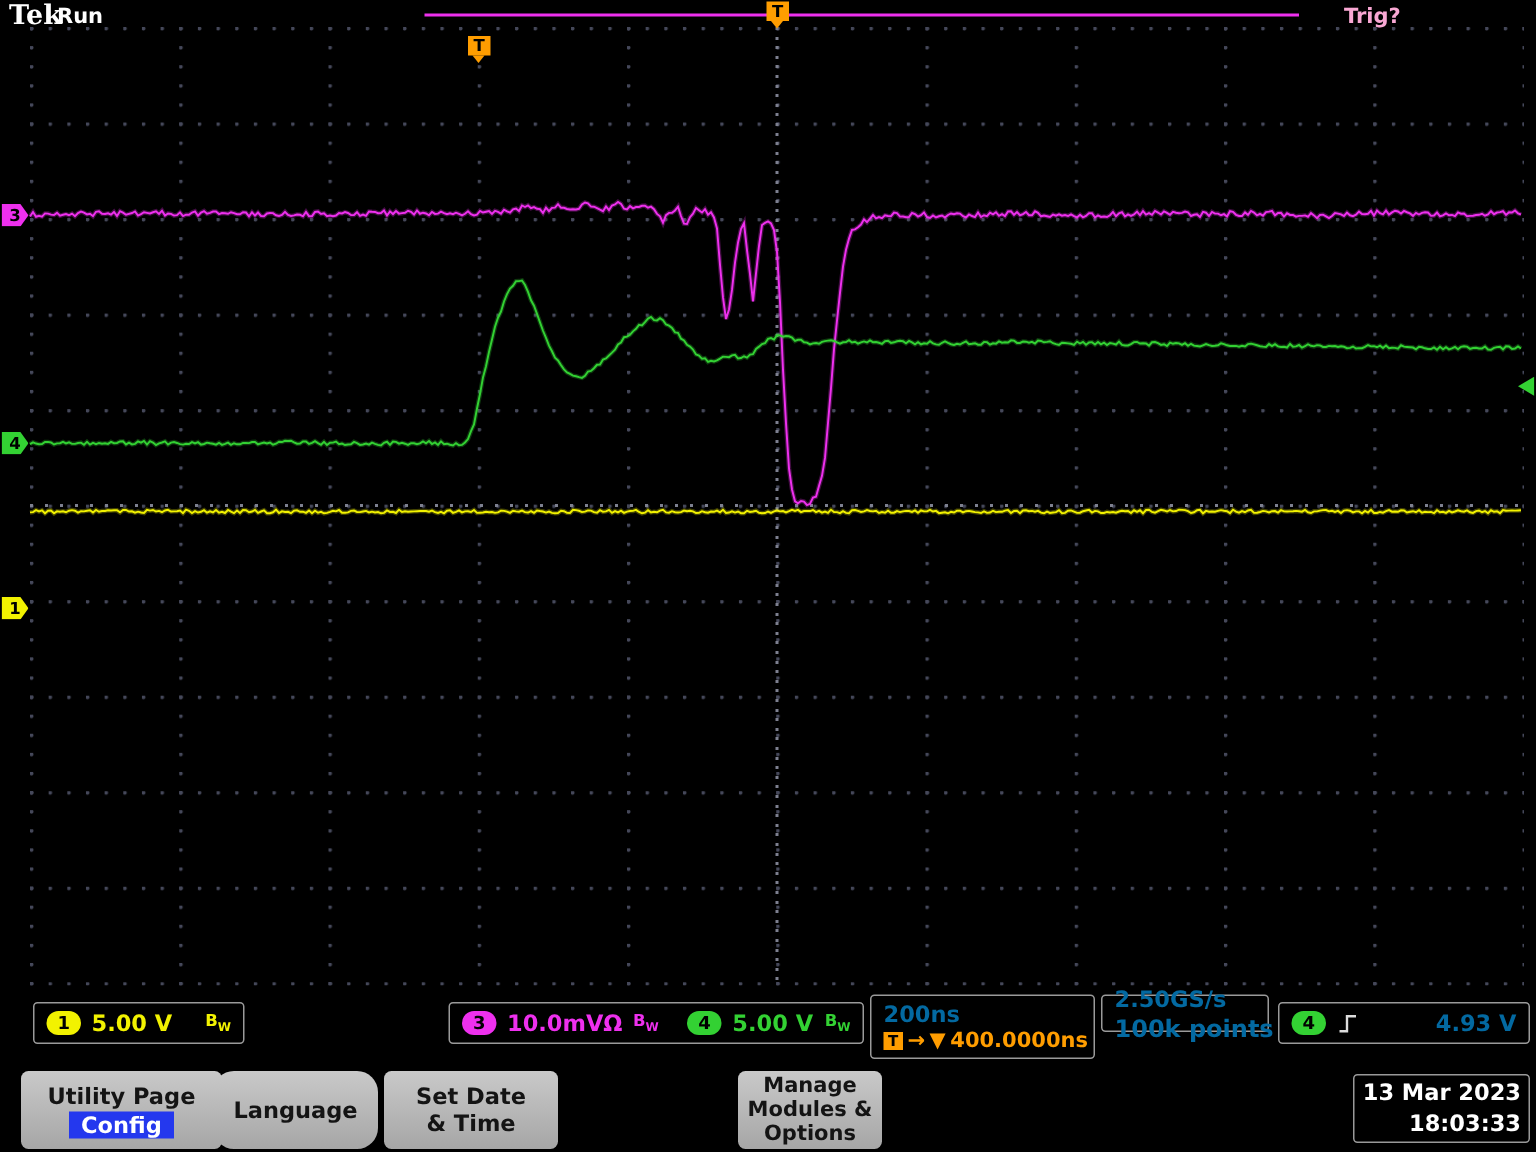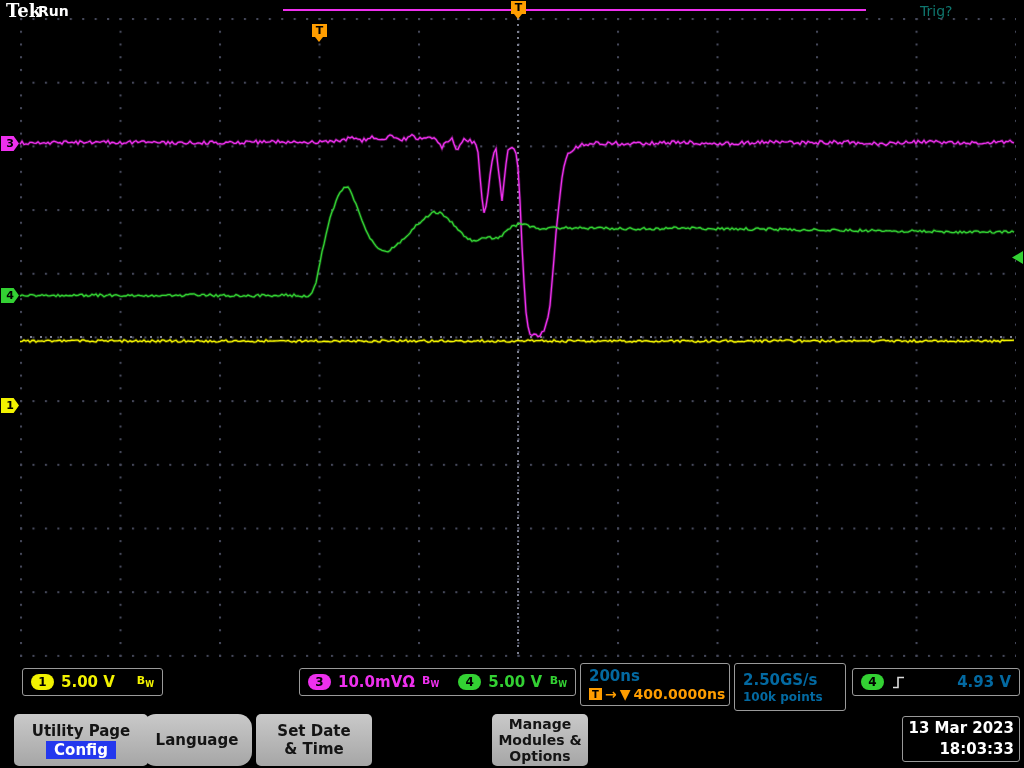--- a/index.html
+++ b/index.html
@@ -4,21 +4,21 @@
 <style>
   * { margin:0; padding:0; box-sizing:border-box; }
   html,body { background:#000; }
   .screen { position:relative; width:1024px; height:768px; background:#000; overflow:hidden;
             font-family:"DejaVu Sans", sans-serif; }
 
   
   .tek  { position:absolute; left:6px;  top:0;   color:#fff; font-size:18px; font-weight:bold;
           font-family:"DejaVu Serif", serif; }
   .run  { position:absolute; left:38px; top:3px; color:#fff; font-size:14px; font-weight:bold; }
-  .trig { position:absolute; left:920px; top:3px; color:#0f766e; font-size:14px; font-weight:normal; }
+  .trig { position:absolute; left:896px; top:3px; color:#f9a8d4; font-size:14px; font-weight:bold; }
   .acqline { position:absolute; left:283px; top:9px; width:583px; height:2px; background:var(--ch3); }
 
   .t-badge { position:absolute; width:15px; height:13px; background:var(--orange); color:#000;
              font-size:11px; font-weight:bold; display:flex; align-items:center; justify-content:center; z-index:6; }
   .t-badge::after { content:""; position:absolute; top:13px; left:3px;
              border-left:4px solid transparent; border-right:4px solid transparent;
              border-top:5px solid var(--orange); }
   .t-top   { left:511px; top:1px; }
   .t-delay { left:312px; top:24px; }
 
@@ -51,21 +51,21 @@
            display:flex; align-items:center; justify-content:center; padding:0 5px; }
   .b1 { background:var(--ch1); } .b3 { background:var(--ch3); } .b4 { background:var(--ch4); }
   .val { font-size:15px; font-weight:bold; white-space:nowrap; }
   .c1 { color:var(--ch1); } .c3 { color:var(--ch3); } .c4 { color:var(--ch4); }
   .cw { color:#0369a1; } .co { color:var(--orange); }
   .bw { font-size:11px; font-weight:bold; } .bw sub { font-size:8px; }
   .box-ch1  { left:22px;  top:668px; width:141px; height:28px; }
   .box-vert { left:299px; top:668px; width:277px; height:28px; }
   .box-horiz{ left:580px; top:663px; width:150px; height:43px; flex-direction:column;
               align-items:flex-start; justify-content:center; gap:1px; padding:2px 8px; }
-  .box-acq  { left:734px; top:663px; width:112px; height:48px; flex-direction:column;
+  .box-acq  { left:734px; top:663px; width:112px; height:25px; flex-direction:column;
               align-items:flex-start; justify-content:center; gap:1px; }
   .box-trig { left:852px; top:668px; width:168px; height:28px; }
   .hrow { display:flex; align-items:center; gap:3px; font-weight:bold; font-size:14px; }
   .t-mini { width:13px; height:12px; background:var(--orange); color:#000; font-size:10px; font-weight:bold;
             display:flex; align-items:center; justify-content:center; }
   .ml-auto { margin-left:auto; }
   .ml12 { margin-left:12px; }
 
   
   .mbtn { position:absolute; top:714px; height:52px; background:linear-gradient(#c9c9c9,#a6a6a6);
@@ -144,21 +144,21 @@
     <span class="hrow co">
       <span class="t-mini">T</span>
       <span>→</span>
       <span>▼</span>
       <span>400.0000ns</span>
     </span>
   </div>
 
   <div class="rbox box-acq">
     <span class="val cw">2.50GS/s</span>
-    <span class="val cw" style="font-size:12px;">100k points</span>
+    <span class="val cw" style="font-size:16px;">100k points</span>
   </div>
 
   <div class="rbox box-trig">
     <span class="badge b4">4</span>
     <svg class="slope" viewBox="0 0 15 15">
       <path d="M2 12.5 H7 V2.5 H13" fill="none" stroke="#dcdcdc" stroke-width="1.6"></path>
     </svg>
     <span class="val cw ml-auto">4.93 V</span>
   </div>
 

